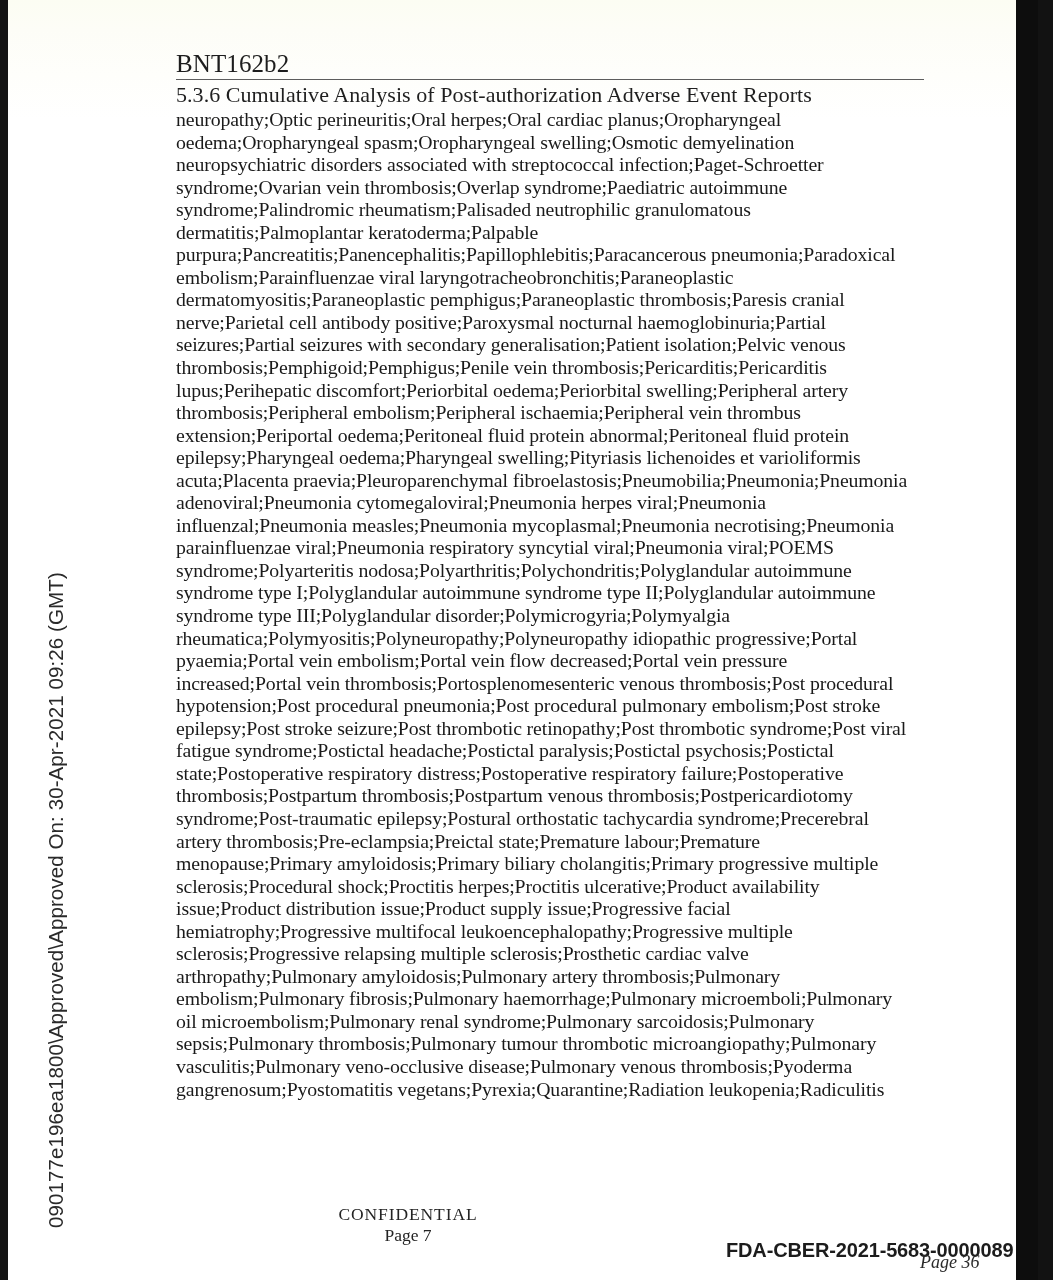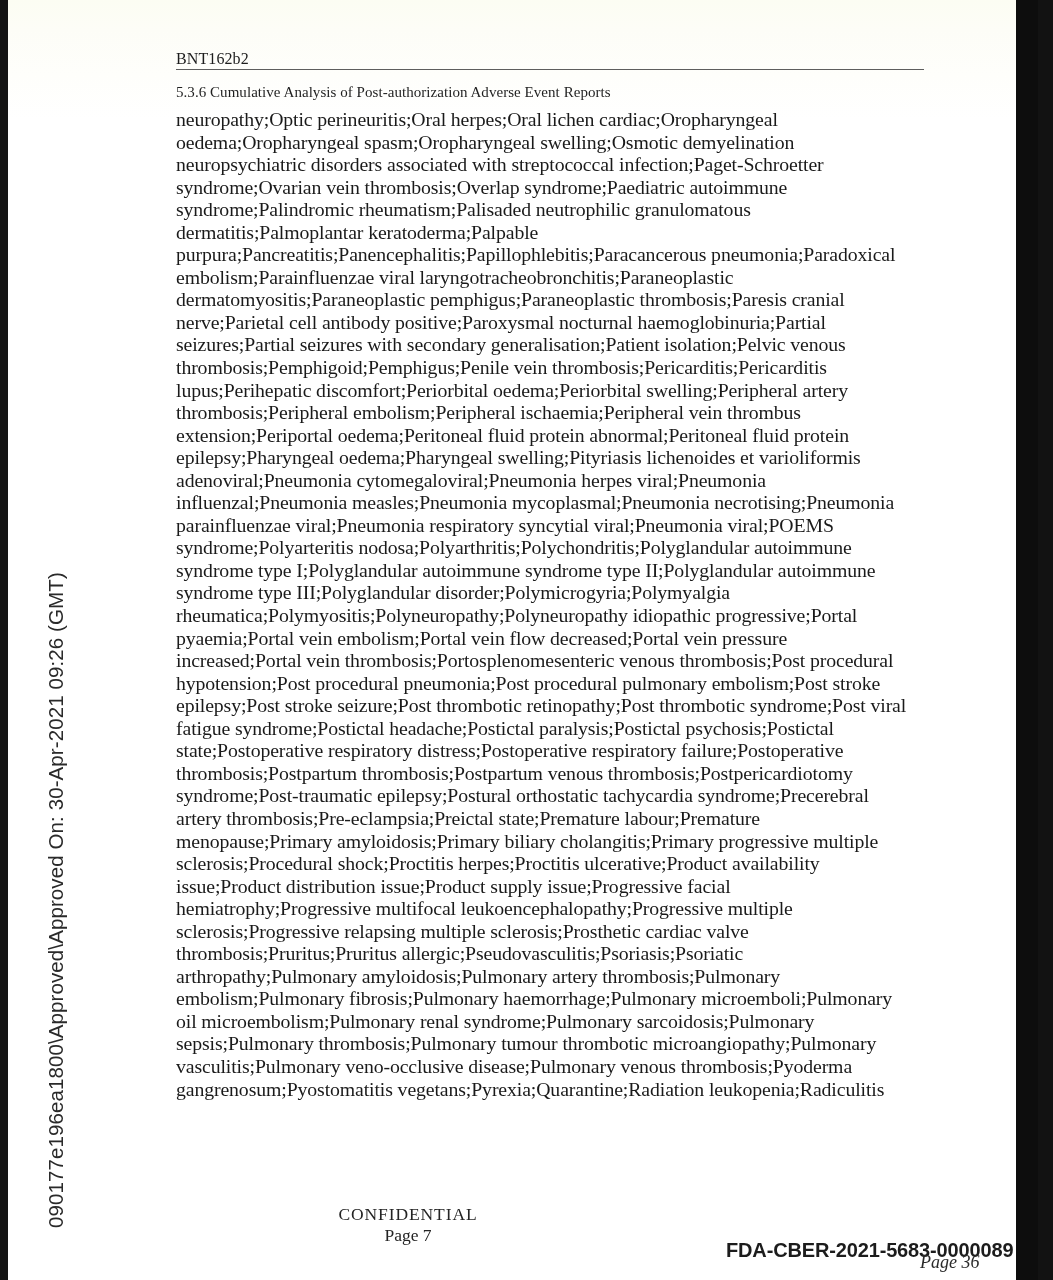--- a/index.html
+++ b/index.html
@@ -64,34 +64,34 @@
   }
 
   
   #doc-header {
     position: absolute;
     left: 168px;
     top: 50px;
     width: 748px;
   }
   #doc-code {
-    font-size: 16px;
+    font-size: 25px;
     color: #1d1d1d;
     line-height: 1.12;
     letter-spacing: 0.1px;
   }
   #header-rule {
     margin-top: 1px;
     border-top: 1.3px solid #5d5d5d;
     width: 748px;
     height: 0;
   }
   #doc-subtitle {
-    margin-top: 14px;
-    font-size: 15px;
+    margin-top: 2px;
+    font-size: 22px;
     color: #1f1f1f;
     line-height: 1.15;
     letter-spacing: 0.05px;
   }
 
   
   #term-list {
     position: absolute;
     left: 168px;
     top: 108px;
@@ -154,36 +154,37 @@
 
   <div id="approval-watermark">090177e196ea1800\Approved\Approved On: 30-Apr-2021 09:26 (GMT)</div>
 
   <div id="doc-header">
     <div id="doc-code">BNT162b2</div>
     <div id="header-rule"></div>
     <div id="doc-subtitle">5.3.6 Cumulative Analysis of Post-authorization Adverse Event Reports</div>
   </div>
 
   <div id="term-list">
-      <div class="term-line">neuropathy;Optic perineuritis;Oral herpes;Oral lichen cardiac;Oropharyngeal</div>
+      <div class="term-line">neuropathy;Optic perineuritis;Oral herpes;Oral cardiac planus;Oropharyngeal</div>
       <div class="term-line">oedema;Oropharyngeal spasm;Oropharyngeal swelling;Osmotic demyelination</div>
       <div class="term-line">neuropsychiatric disorders associated with streptococcal infection;Paget-Schroetter</div>
       <div class="term-line">syndrome;Ovarian vein thrombosis;Overlap syndrome;Paediatric autoimmune</div>
       <div class="term-line">syndrome;Palindromic rheumatism;Palisaded neutrophilic granulomatous</div>
       <div class="term-line">dermatitis;Palmoplantar keratoderma;Palpable</div>
       <div class="term-line">purpura;Pancreatitis;Panencephalitis;Papillophlebitis;Paracancerous pneumonia;Paradoxical</div>
       <div class="term-line">embolism;Parainfluenzae viral laryngotracheobronchitis;Paraneoplastic</div>
       <div class="term-line">dermatomyositis;Paraneoplastic pemphigus;Paraneoplastic thrombosis;Paresis cranial</div>
       <div class="term-line">nerve;Parietal cell antibody positive;Paroxysmal nocturnal haemoglobinuria;Partial</div>
       <div class="term-line">seizures;Partial seizures with secondary generalisation;Patient isolation;Pelvic venous</div>
       <div class="term-line">thrombosis;Pemphigoid;Pemphigus;Penile vein thrombosis;Pericarditis;Pericarditis</div>
       <div class="term-line">lupus;Perihepatic discomfort;Periorbital oedema;Periorbital swelling;Peripheral artery</div>
       <div class="term-line">thrombosis;Peripheral embolism;Peripheral ischaemia;Peripheral vein thrombus</div>
       <div class="term-line">extension;Periportal oedema;Peritoneal fluid protein abnormal;Peritoneal fluid protein</div>
       <div class="term-line">epilepsy;Pharyngeal oedema;Pharyngeal swelling;Pityriasis lichenoides et varioliformis</div>
+      <div class="term-line">acuta;Placenta praevia;Pleuroparenchymal fibroelastosis;Pneumobilia;Pneumonia;Pneumonia</div>
       <div class="term-line">adenoviral;Pneumonia cytomegaloviral;Pneumonia herpes viral;Pneumonia</div>
       <div class="term-line">influenzal;Pneumonia measles;Pneumonia mycoplasmal;Pneumonia necrotising;Pneumonia</div>
       <div class="term-line">parainfluenzae viral;Pneumonia respiratory syncytial viral;Pneumonia viral;POEMS</div>
       <div class="term-line">syndrome;Polyarteritis nodosa;Polyarthritis;Polychondritis;Polyglandular autoimmune</div>
       <div class="term-line">syndrome type I;Polyglandular autoimmune syndrome type II;Polyglandular autoimmune</div>
       <div class="term-line">syndrome type III;Polyglandular disorder;Polymicrogyria;Polymyalgia</div>
       <div class="term-line">rheumatica;Polymyositis;Polyneuropathy;Polyneuropathy idiopathic progressive;Portal</div>
       <div class="term-line">pyaemia;Portal vein embolism;Portal vein flow decreased;Portal vein pressure</div>
       <div class="term-line">increased;Portal vein thrombosis;Portosplenomesenteric venous thrombosis;Post procedural</div>
       <div class="term-line">hypotension;Post procedural pneumonia;Post procedural pulmonary embolism;Post stroke</div>
@@ -191,21 +192,20 @@
       <div class="term-line">fatigue syndrome;Postictal headache;Postictal paralysis;Postictal psychosis;Postictal</div>
       <div class="term-line">state;Postoperative respiratory distress;Postoperative respiratory failure;Postoperative</div>
       <div class="term-line">thrombosis;Postpartum thrombosis;Postpartum venous thrombosis;Postpericardiotomy</div>
       <div class="term-line">syndrome;Post-traumatic epilepsy;Postural orthostatic tachycardia syndrome;Precerebral</div>
       <div class="term-line">artery thrombosis;Pre-eclampsia;Preictal state;Premature labour;Premature</div>
       <div class="term-line">menopause;Primary amyloidosis;Primary biliary cholangitis;Primary progressive multiple</div>
       <div class="term-line">sclerosis;Procedural shock;Proctitis herpes;Proctitis ulcerative;Product availability</div>
       <div class="term-line">issue;Product distribution issue;Product supply issue;Progressive facial</div>
       <div class="term-line">hemiatrophy;Progressive multifocal leukoencephalopathy;Progressive multiple</div>
       <div class="term-line">sclerosis;Progressive relapsing multiple sclerosis;Prosthetic cardiac valve</div>
-      <div class="term-line">thrombosis;Pruritus;Pruritus allergic;Pseudovasculitis;Psoriasis;Psoriatic</div>
       <div class="term-line">arthropathy;Pulmonary amyloidosis;Pulmonary artery thrombosis;Pulmonary</div>
       <div class="term-line">embolism;Pulmonary fibrosis;Pulmonary haemorrhage;Pulmonary microemboli;Pulmonary</div>
       <div class="term-line">oil microembolism;Pulmonary renal syndrome;Pulmonary sarcoidosis;Pulmonary</div>
       <div class="term-line">sepsis;Pulmonary thrombosis;Pulmonary tumour thrombotic microangiopathy;Pulmonary</div>
       <div class="term-line">vasculitis;Pulmonary veno-occlusive disease;Pulmonary venous thrombosis;Pyoderma</div>
       <div class="term-line">gangrenosum;Pyostomatitis vegetans;Pyrexia;Quarantine;Radiation leukopenia;Radiculitis</div>
     </div>
 
   <div id="footer-center">
     <div id="confidential-label">CONFIDENTIAL</div>

